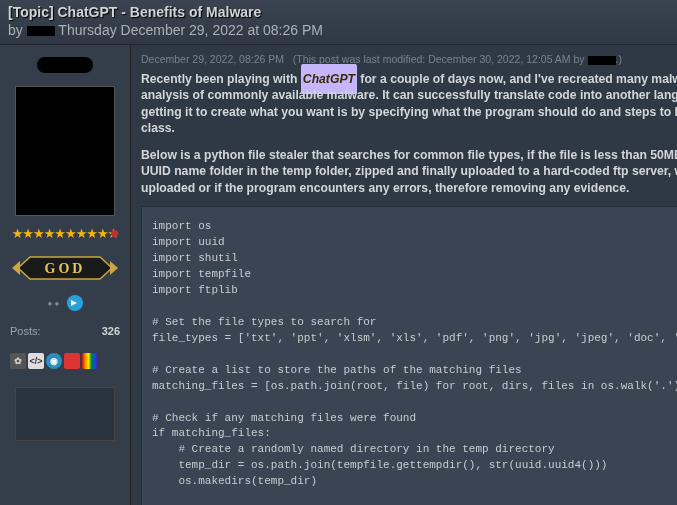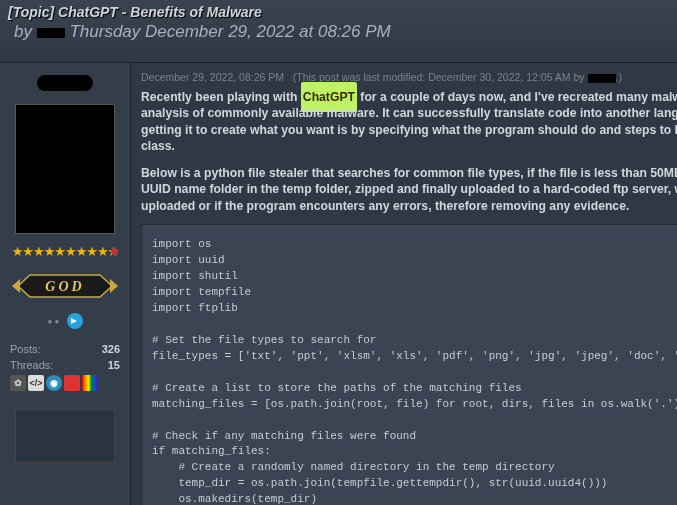--- a/index.html
+++ b/index.html
@@ -6,35 +6,33 @@
   body {
     background: #2a3340;
     color: #c5c8cc;
     font-family: Arial, sans-serif;
     font-size: 12px;
     width: 677px;
     overflow: hidden;
   }
   .header {
     background: linear-gradient(to bottom, #3a4450, #2f3844);
-    padding: 4px 8px 20px 8px;
+    padding: 4px 8px 6px 8px;
     border-bottom: 1px solid #1e252e;
-    font-style: italic;
   }
   .title {
     color: #d0d4d8;
     font-size: 14px;
     font-weight: bold;
     text-shadow: 1px 1px 1px #000;
   }
   .byline {
-    font-size: 17px;
+    font-size: 14px;
     color: #aab0b8;
     margin-top: 2px;
-    margin-left: 6px;
   }
   .redact-sm {
     display: inline-block;
     background: #000;
     width: 28px;
     height: 10px;
     vertical-align: middle;
     border-radius: 1px;
   }
   .main {
@@ -88,21 +86,20 @@
     height: 7px;
     background: #c03030;
     border-radius: 50%;
     position: absolute;
     right: 2px;
     top: 4px;
   }
   .god-badge {
     text-align: left;
     margin-bottom: 10px;
-    font-style: italic;
   }
   .god-badge svg { display: block; margin: 0 auto; }
   .contact-row {
     text-align: center;
     margin-bottom: 12px;
   }
   .tg-icon {
     display: inline-block;
     width: 16px;
     height: 16px;
@@ -122,21 +119,21 @@
   .dots {
     display: inline-block;
     font-size: 8px;
     color: #888;
     vertical-align: middle;
     margin-right: 4px;
   }
   .stats {
     font-size: 11px;
     color: #9aa2ab;
-    margin-bottom: 2px;
+    margin-bottom: 14px;
   }
   .stats .row {
     display: flex;
     justify-content: space-between;
     padding: 2px 0;
   }
   .stats .val { color: #cfd3d7; font-weight: bold; }
   .rep { color: #7bd321; }
   .icon-row {
     display: flex;
@@ -185,25 +182,26 @@
     vertical-align: middle;
   }
   .post-body {
     color: #d2d6da;
     font-size: 12.2px;
     line-height: 1.35;
     font-weight: bold;
   }
   .post-body p { margin-bottom: 10px; }
   .hl {
-    background: #bef264;
+    background: #c4b5fd;
     color: #3a2a00;
     padding: 8px 2px;
     border-radius: 2px;
     font-weight: bold;
+    font-style: italic;
   }
   .code-block {
     background: #3a4452;
     border: 1px solid #262d37;
     padding: 12px 10px;
     font-family: "Courier New", monospace;
     font-size: 11px;
     color: #c8ccd0;
     white-space: pre;
     line-height: 1.45;
@@ -246,24 +244,20 @@
     </div>
     <div class="contact-row">
       <span class="dots">● ●</span>
       <span class="tg-icon"></span>
     </div>
     <div class="stats">
       <div class="row">
           <span>Posts:</span>
           <span class="val">326</span>
         </div>
-      <div class="row">
-          <span>Threads:</span>
-          <span class="val">15</span>
-        </div>
     </div>
     <div class="icon-row">
       <span class="ic ic-gear">✿</span>
       <span class="ic ic-code">&lt;/&gt;</span>
       <span class="ic ic-globe">◉</span>
       <span class="ic ic-flag"></span>
       <span class="ic ic-rainbow"></span>
     </div>
     <div class="sig-box"></div>
   </div>

